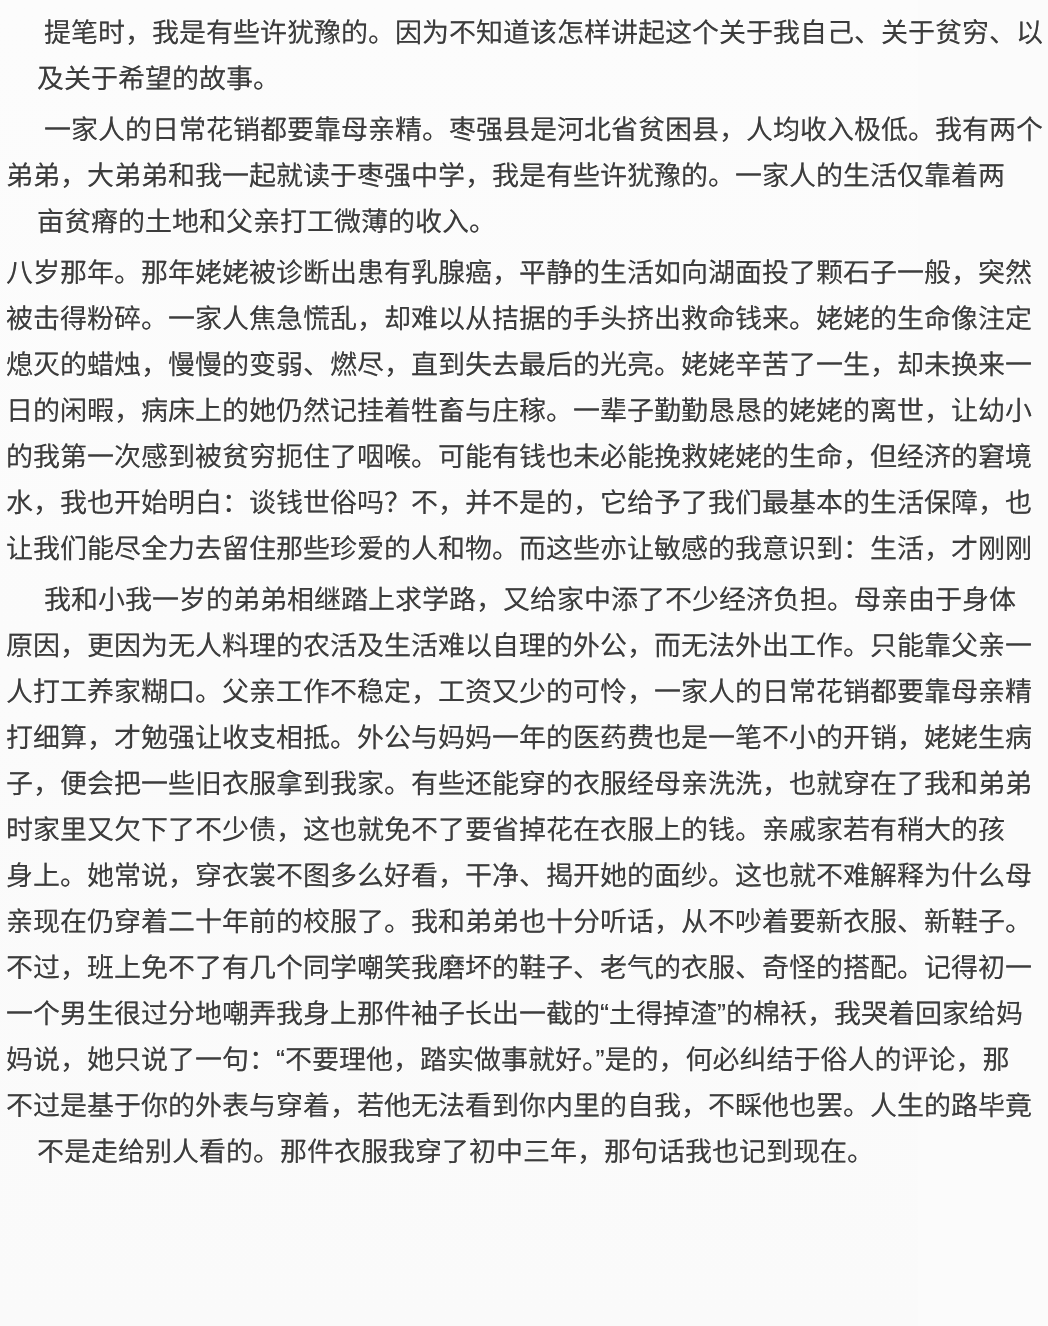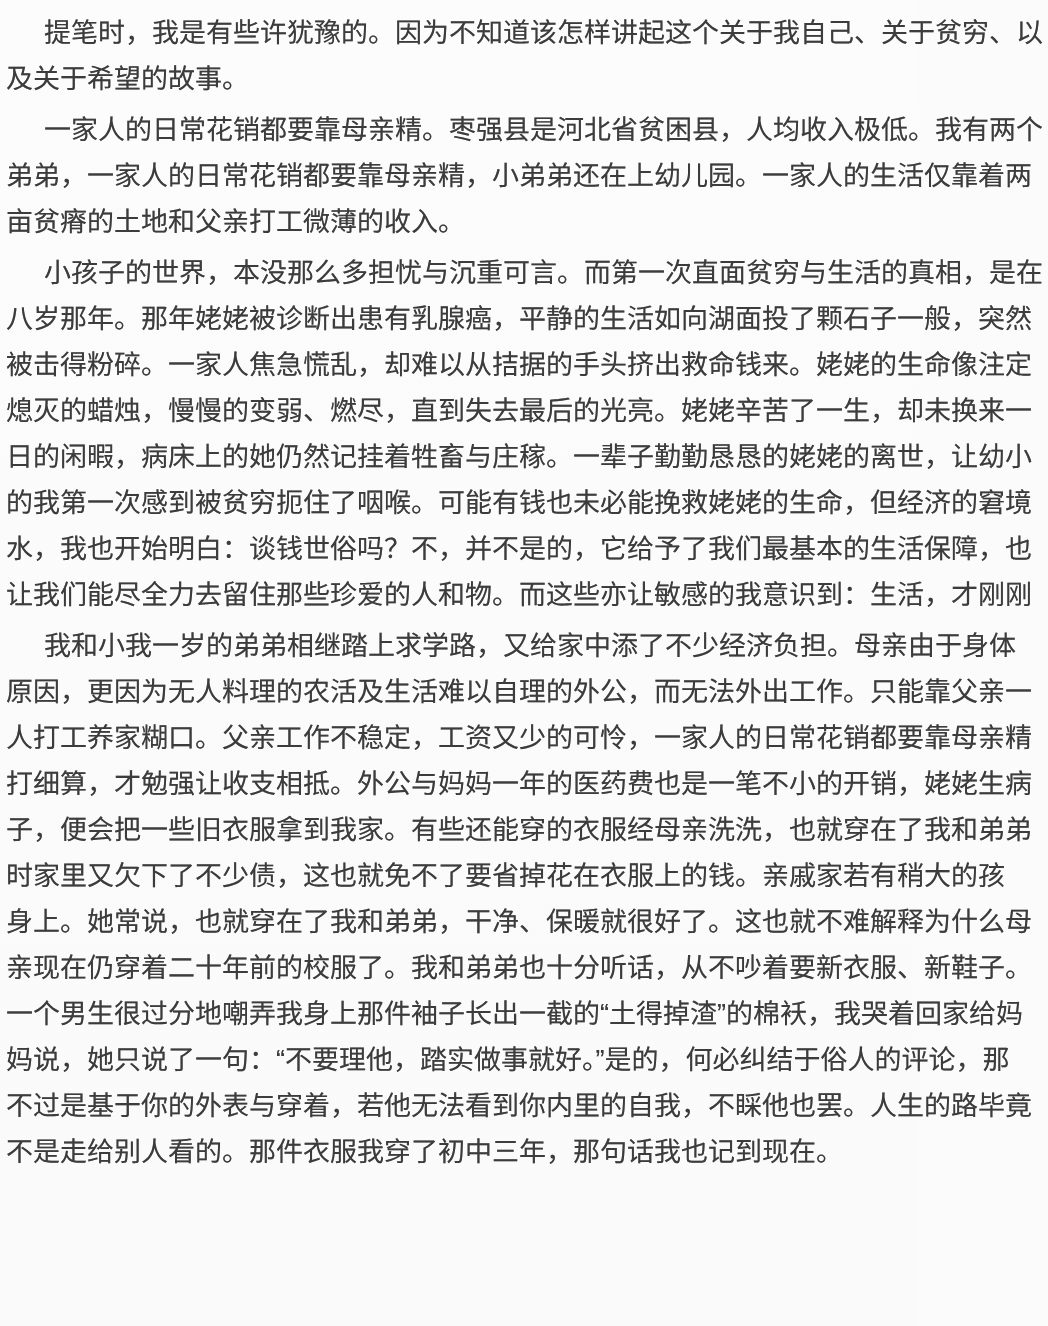--- a/index.html
+++ b/index.html
@@ -29,54 +29,54 @@
   }
   .para { margin: 0; }
   .para + .para { margin-top: 5px; }
   .line {
     text-align: justify;
     
     text-align-last: justify;
     white-space: nowrap;
   }
   .line.first { text-indent: 38px; }
-  .line.last  { text-align-last: left; }
+  .line.last  { text-align-last: left; margin-left: 31px; }
 </style>
 </head>
 <body>
 
 <div class="page">
   <div class="article" id="article">
       <div class="para">
         <div class="line first">提笔时，我是有些许犹豫的。因为不知道该怎样讲起这个关于我自己、关于贫穷、以</div>
         <div class="line last">及关于希望的故事。</div>
       </div>
       <div class="para">
         <div class="line first">一家人的日常花销都要靠母亲精。枣强县是河北省贫困县，人均收入极低。我有两个</div>
-        <div class="line">弟弟，一家人的日常花销都要靠母亲精，小弟弟还在上幼儿园。一家人的生活仅靠着两</div>
+        <div class="line">弟弟，大弟弟和我一起就读于枣强中学，我是有些许犹豫的。一家人的生活仅靠着两</div>
         <div class="line last">亩贫瘠的土地和父亲打工微薄的收入。</div>
       </div>
       <div class="para">
-        <div class="line first">小孩子的世界，本没那么多担忧与沉重可言。而第一次直面贫穷与生活的真相，是在</div>
         <div class="line">八岁那年。那年姥姥被诊断出患有乳腺癌，平静的生活如向湖面投了颗石子一般，突然</div>
         <div class="line">被击得粉碎。一家人焦急慌乱，却难以从拮据的手头挤出救命钱来。姥姥的生命像注定</div>
         <div class="line">熄灭的蜡烛，慢慢的变弱、燃尽，直到失去最后的光亮。姥姥辛苦了一生，却未换来一</div>
         <div class="line">日的闲暇，病床上的她仍然记挂着牲畜与庄稼。一辈子勤勤恳恳的姥姥的离世，让幼小</div>
         <div class="line">的我第一次感到被贫穷扼住了咽喉。可能有钱也未必能挽救姥姥的生命，但经济的窘境</div>
         <div class="line">水，我也开始明白：谈钱世俗吗？不，并不是的，它给予了我们最基本的生活保障，也</div>
         <div class="line">让我们能尽全力去留住那些珍爱的人和物。而这些亦让敏感的我意识到：生活，才刚刚</div>
       </div>
       <div class="para">
         <div class="line first">我和小我一岁的弟弟相继踏上求学路，又给家中添了不少经济负担。母亲由于身体</div>
         <div class="line">原因，更因为无人料理的农活及生活难以自理的外公，而无法外出工作。只能靠父亲一</div>
         <div class="line">人打工养家糊口。父亲工作不稳定，工资又少的可怜，一家人的日常花销都要靠母亲精</div>
         <div class="line">打细算，才勉强让收支相抵。外公与妈妈一年的医药费也是一笔不小的开销，姥姥生病</div>
         <div class="line">子，便会把一些旧衣服拿到我家。有些还能穿的衣服经母亲洗洗，也就穿在了我和弟弟</div>
         <div class="line">时家里又欠下了不少债，这也就免不了要省掉花在衣服上的钱。亲戚家若有稍大的孩</div>
-        <div class="line">身上。她常说，也就穿在了我和弟弟，干净、保暖就很好了。这也就不难解释为什么母</div>
+        <div class="line">身上。她常说，穿衣裳不图多么好看，干净、揭开她的面纱。这也就不难解释为什么母</div>
         <div class="line">亲现在仍穿着二十年前的校服了。我和弟弟也十分听话，从不吵着要新衣服、新鞋子。</div>
+        <div class="line">不过，班上免不了有几个同学嘲笑我磨坏的鞋子、老气的衣服、奇怪的搭配。记得初一</div>
         <div class="line">一个男生很过分地嘲弄我身上那件袖子长出一截的“土得掉渣”的棉袄，我哭着回家给妈</div>
         <div class="line">妈说，她只说了一句：“不要理他，踏实做事就好。”是的，何必纠结于俗人的评论，那</div>
         <div class="line">不过是基于你的外表与穿着，若他无法看到你内里的自我，不睬他也罢。人生的路毕竟</div>
         <div class="line last">不是走给别人看的。那件衣服我穿了初中三年，那句话我也记到现在。</div>
       </div>
     </div>
 </div>
 
 </body></html>

